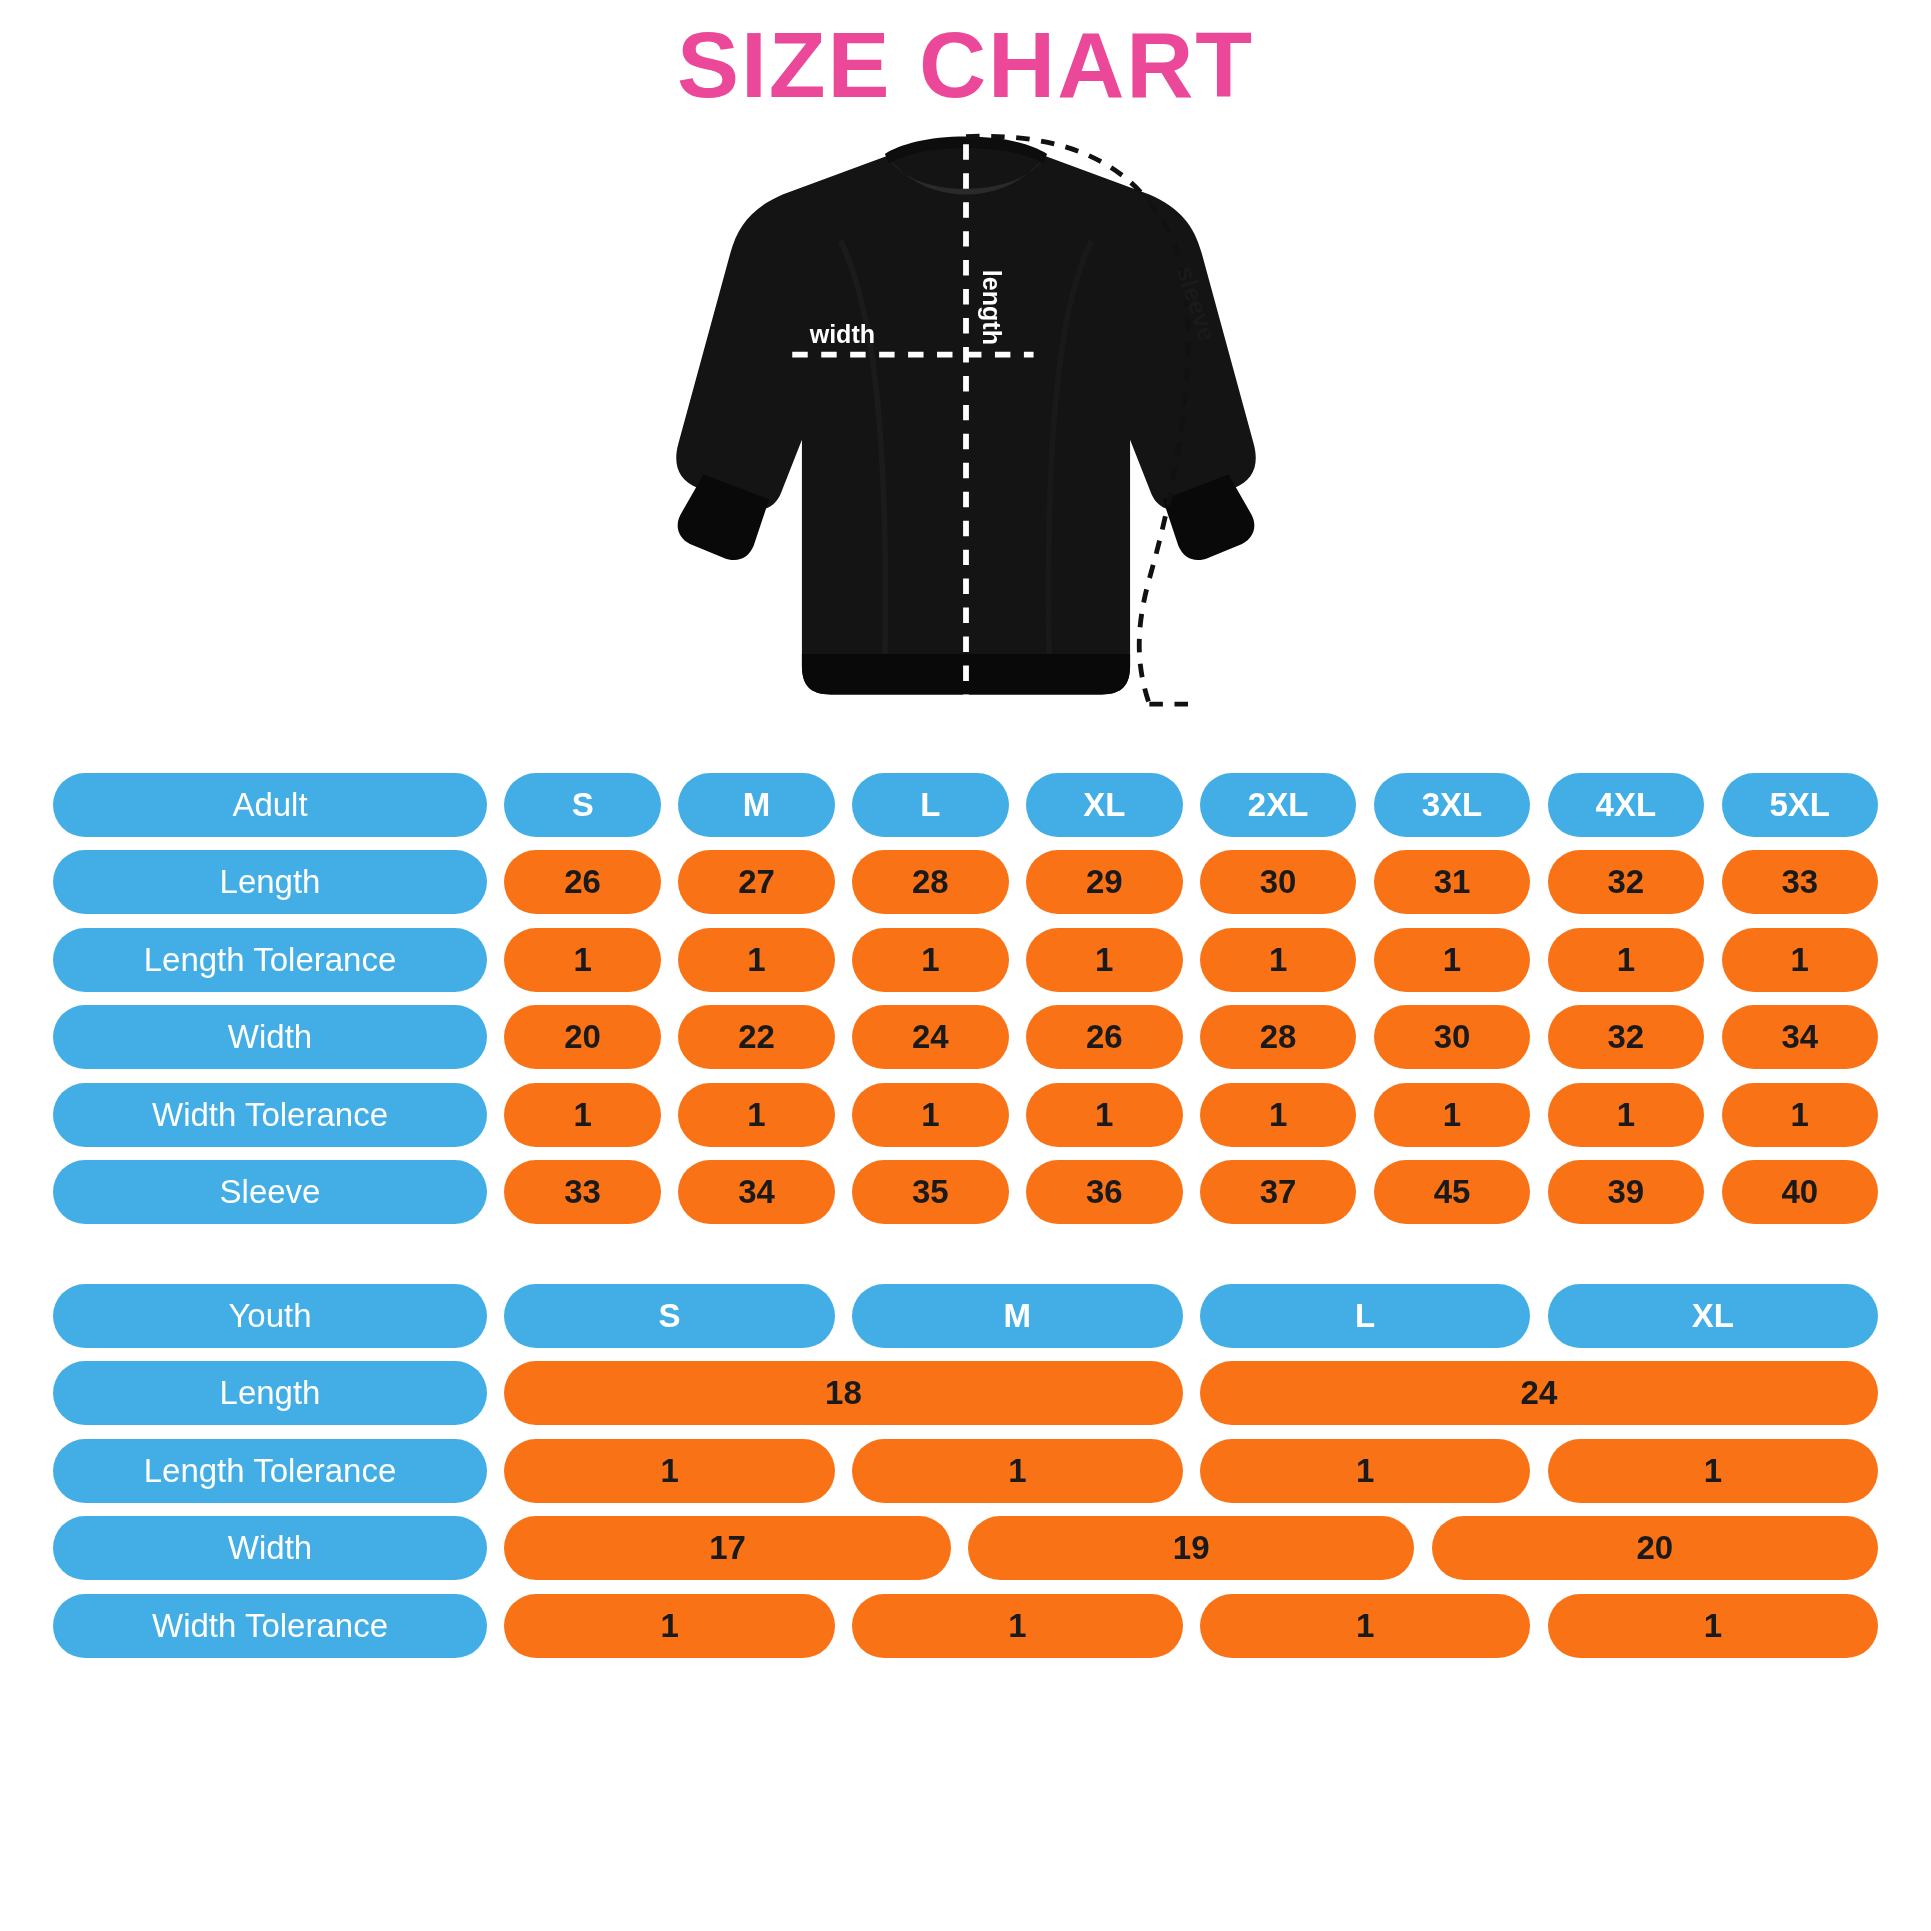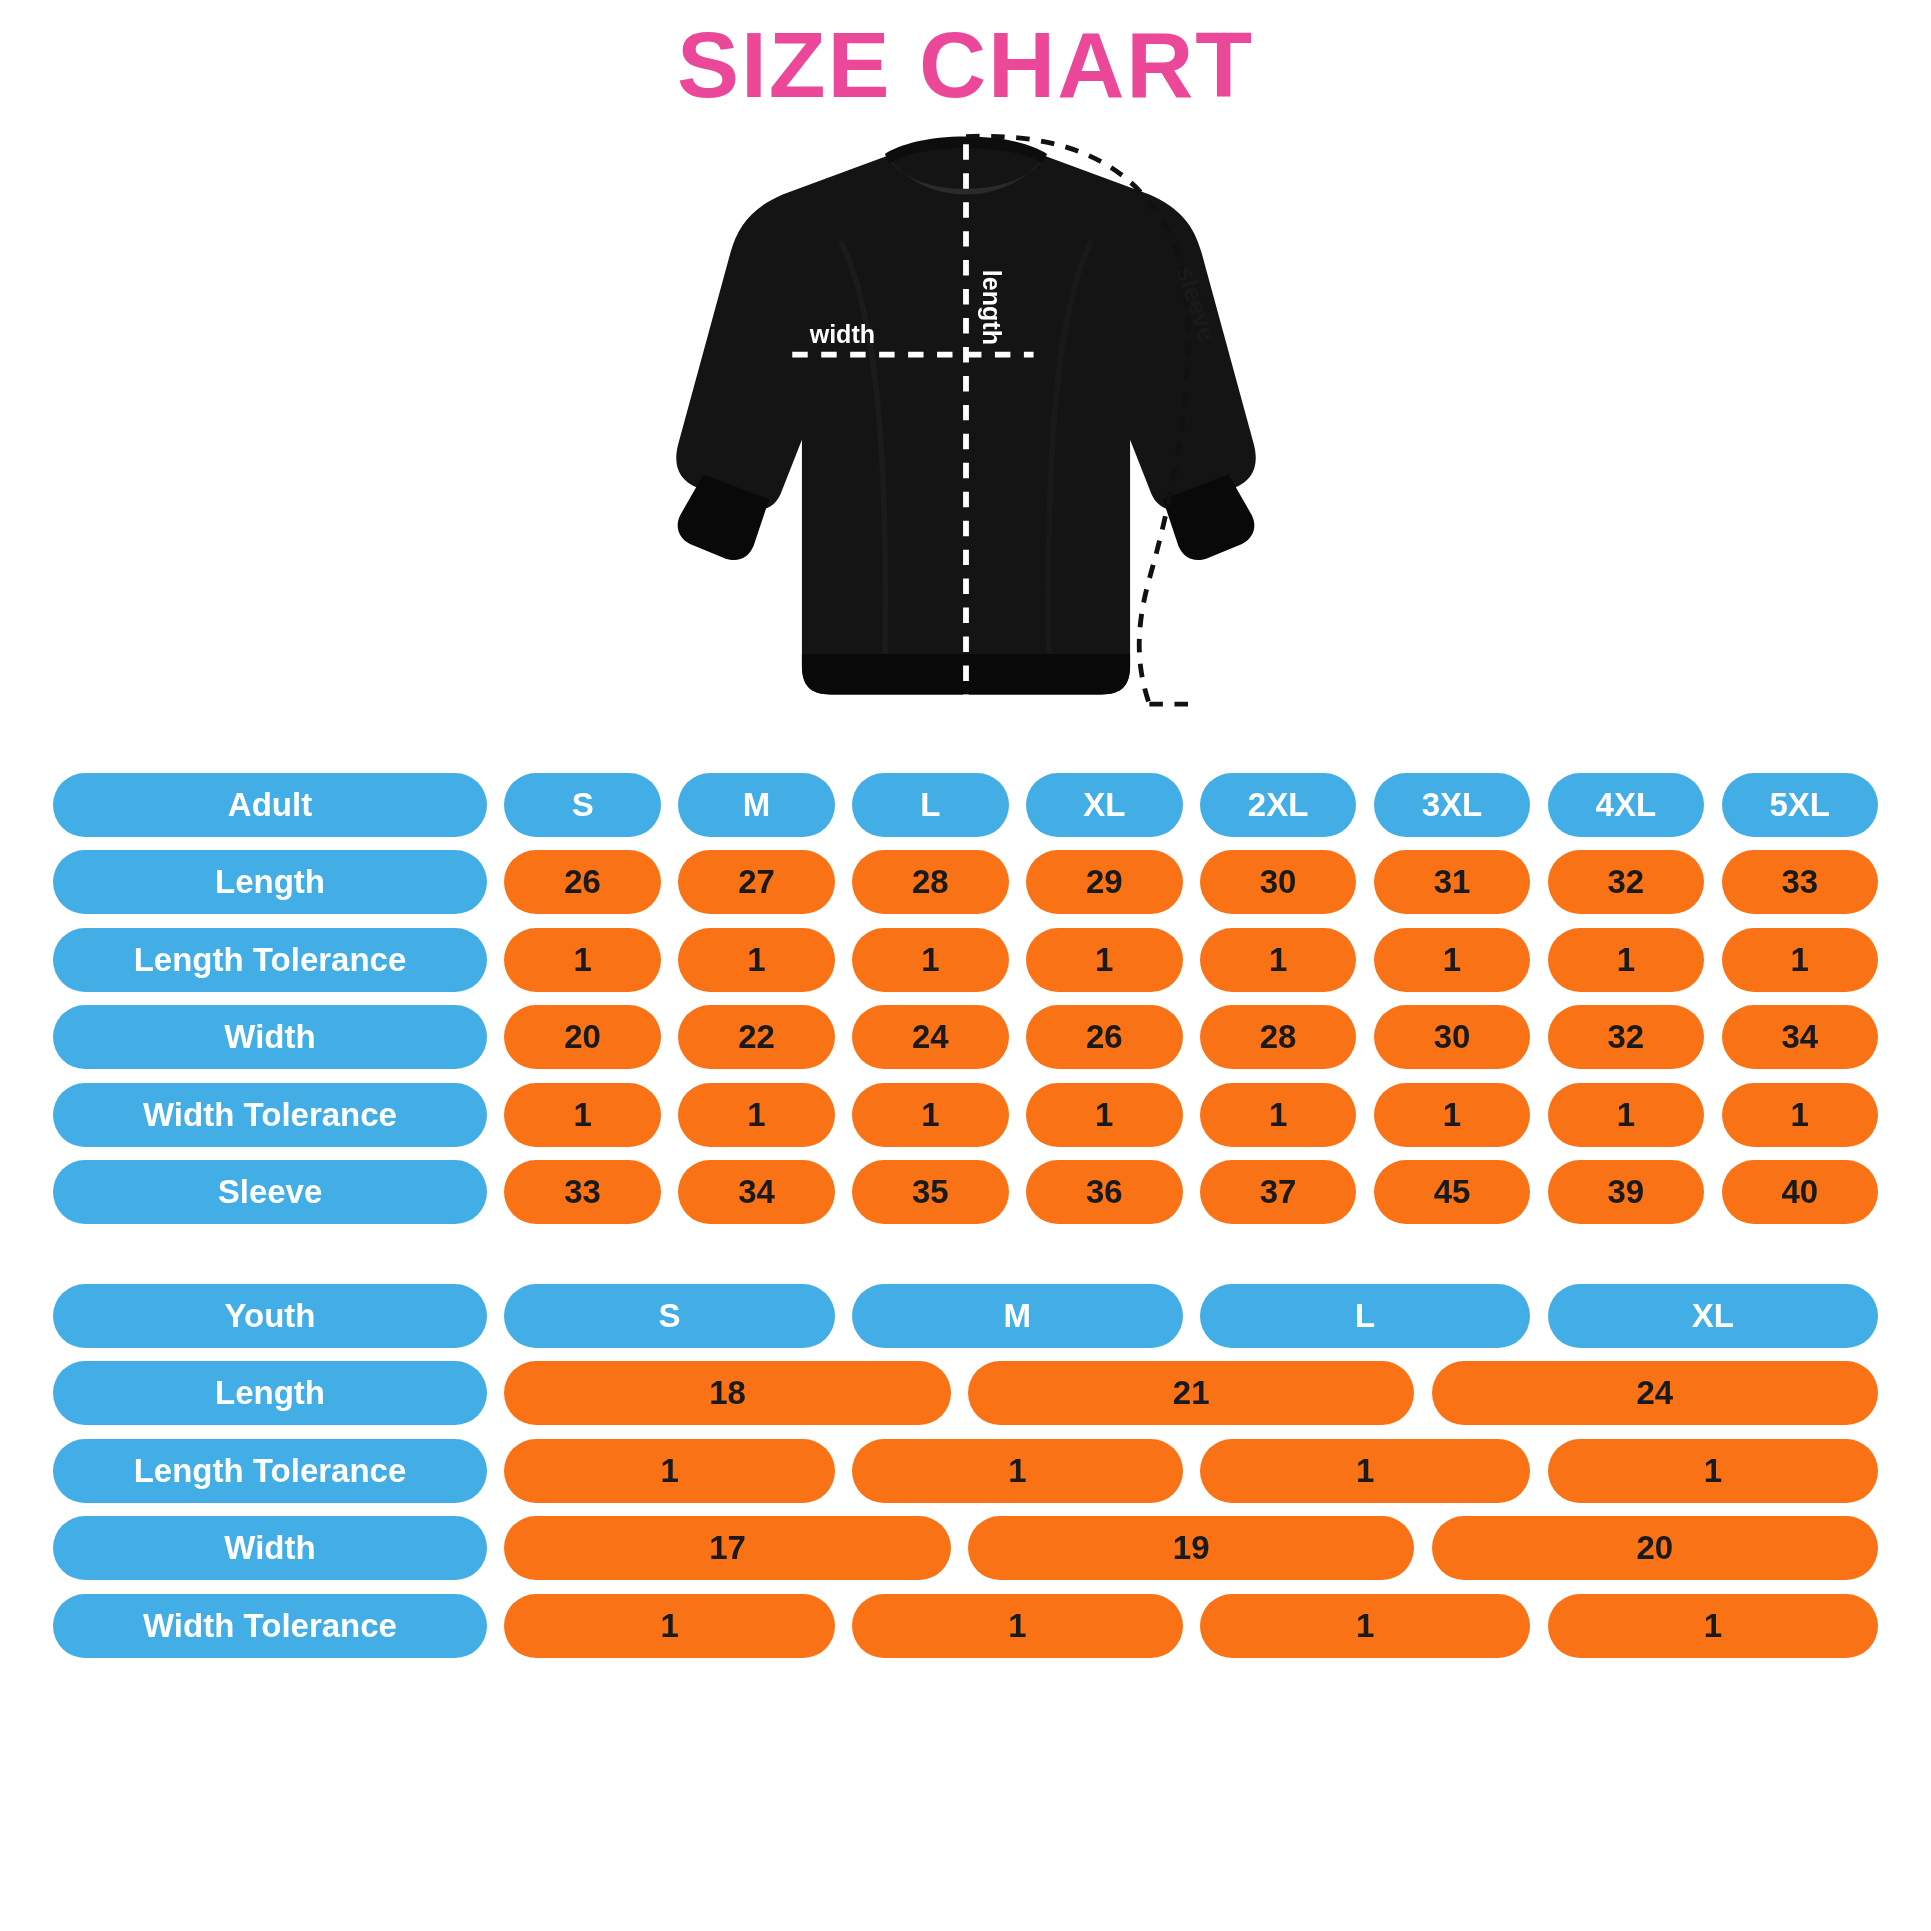--- a/index.html
+++ b/index.html
@@ -59,21 +59,21 @@
   .label-cell {
     width: 434px;
     flex: 0 0 434px;
     background: #42AEE5;
     color: #ffffff;
     border-radius: 35px;
     display: flex;
     align-items: center;
     justify-content: center;
     font-size: 33px;
-    font-weight: bold;
+    font-weight: normal;
     height: 64px;
     box-sizing: border-box;
   }
   .label-cell.small {
     font-size: 33px;
   }
   .cells {
     display: flex;
     flex: 1 1 auto;
     margin-left: 17.4px;
@@ -278,21 +278,20 @@
         <div class="cell head">M</div>
         <div class="cell head">L</div>
         <div class="cell head">XL</div>
       </div>
     </div>
 
     <div class="row">
       <div class="label-cell">Length</div>
       <div class="cells">
         <div class="cell val">18</div>
-        <div class="cell val">21</div>
         <div class="cell val">24</div>
       </div>
     </div>
 
     <div class="row">
       <div class="label-cell small">Length Tolerance</div>
       <div class="cells">
         <div class="cell val">1</div>
         <div class="cell val">1</div>
         <div class="cell val">1</div>

